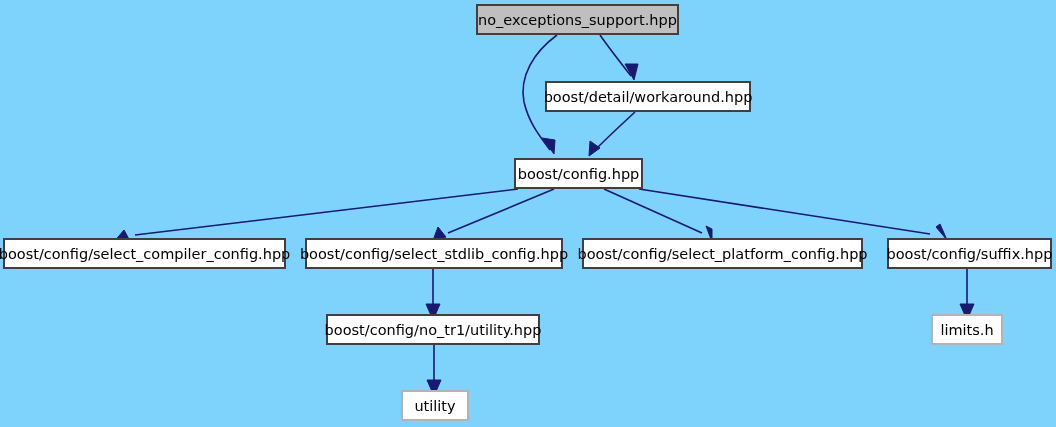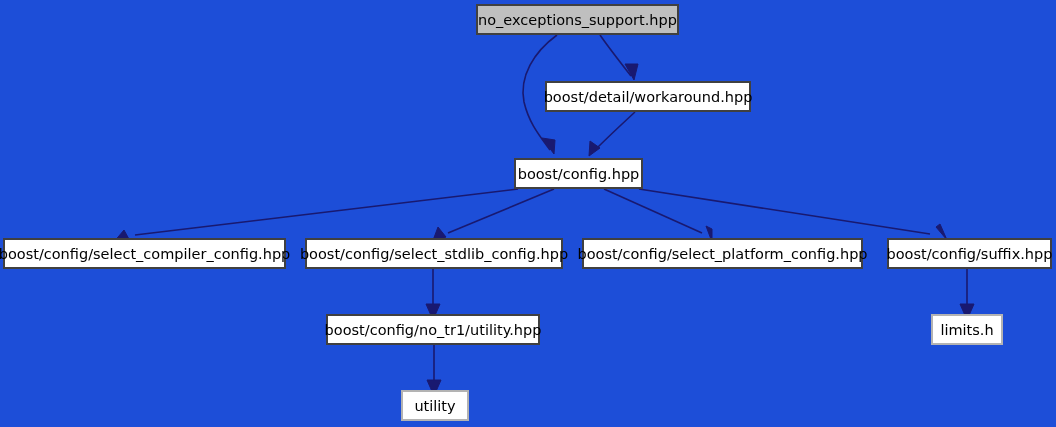--- a/index.html
+++ b/index.html
@@ -7,21 +7,21 @@
     padding: 0;
     background: #ffffff;
   }
   body {
     font-family: "DejaVu Sans", sans-serif;
   }
   #graph-root {
     position: relative;
     width: 1056px;
     height: 427px;
-    background: #1d4ed8;
+    background: #7dd3fc;
     overflow: hidden;
   }
   #graph-svg {
     position: absolute;
     left: 0;
     top: 0;
     width: 1056px;
     height: 427px;
   }
   .node-label {

